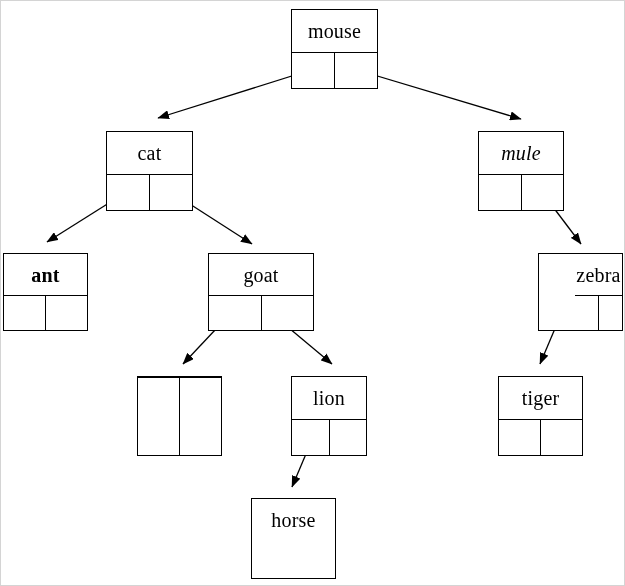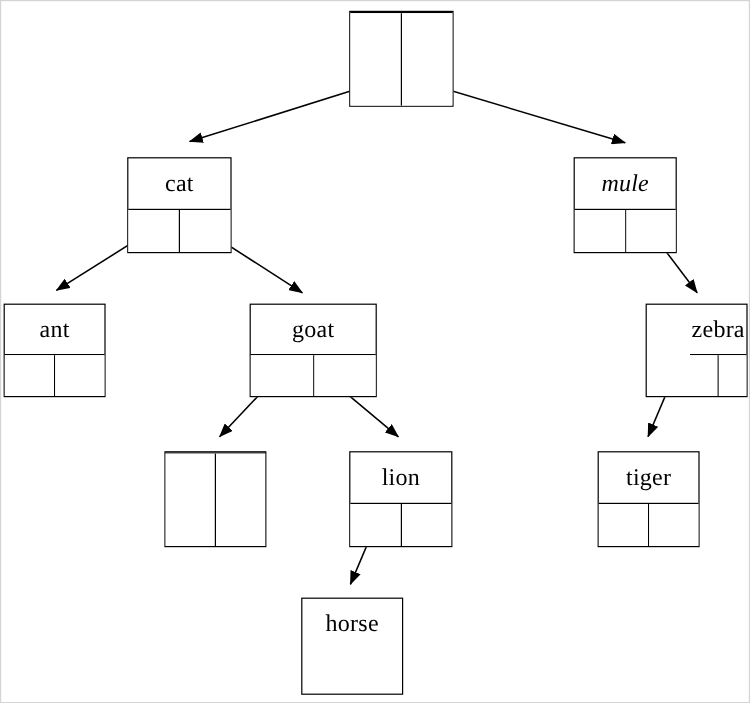--- a/index.html
+++ b/index.html
@@ -77,41 +77,42 @@
         <line x1="540" y1="190" x2="580" y2="243" stroke="#000000" stroke-width="1.3" marker-end="url(#arrowhead)"></line>
         <line x1="231" y1="311" x2="182" y2="363" stroke="#000000" stroke-width="1.3" marker-end="url(#arrowhead)"></line>
         <line x1="270" y1="312" x2="331" y2="363" stroke="#000000" stroke-width="1.3" marker-end="url(#arrowhead)"></line>
         <line x1="561" y1="311" x2="539" y2="363" stroke="#000000" stroke-width="1.3" marker-end="url(#arrowhead)"></line>
         <line x1="313" y1="434" x2="291" y2="486" stroke="#000000" stroke-width="1.3" marker-end="url(#arrowhead)"></line>
       </g>
   </svg>
 
   <div id="nodes-layer">
       <div class="node" style="left: 290px; top: 8px; width: 87px; height: 80px;">
+        <div class="node-label" style="height: 42px;">mouse</div>
         <div class="node-cells">
           <div class="cell left"></div>
           <div class="cell right"></div>
         </div>
       </div>
       <div class="node" style="left: 105px; top: 130px; width: 87px; height: 80px;">
         <div class="node-label" style="height: 42px;">cat</div>
         <div class="node-cells">
           <div class="cell left"></div>
           <div class="cell right"></div>
         </div>
       </div>
       <div class="node" style="left: 477px; top: 130px; width: 86px; height: 80px; font-style: italic;">
         <div class="node-label" style="height: 42px;">mule</div>
         <div class="node-cells">
           <div class="cell left"></div>
           <div class="cell right"></div>
         </div>
       </div>
       <div class="node" style="left: 2px; top: 252px; width: 85px; height: 78px;">
-        <div class="node-label" style="height: 41px;">ant</div>
+        <div class="node-label" style="height: 41px; font-weight: bold;">ant</div>
         <div class="node-cells">
           <div class="cell left"></div>
           <div class="cell right"></div>
         </div>
       </div>
       <div class="node" style="left: 207px; top: 252px; width: 106px; height: 78px;">
         <div class="node-label" style="height: 41px;">goat</div>
         <div class="node-cells">
           <div class="cell left"></div>
           <div class="cell right"></div>
@@ -123,21 +124,21 @@
           <div class="cell left"></div>
           <div class="cell right"></div>
         </div>
       </div>
       <div class="node" style="left: 136px; top: 375px; width: 85px; height: 80px;">
         <div class="node-cells">
           <div class="cell left"></div>
           <div class="cell right"></div>
         </div>
       </div>
-      <div class="node" style="left: 290px; top: 375px; width: 86px; height: 80px;">
+      <div class="node" style="left: 290px; top: 375px; width: 76px; height: 80px;">
         <div class="node-label" style="height: 42px;">lion</div>
         <div class="node-cells">
           <div class="cell left"></div>
           <div class="cell right"></div>
         </div>
       </div>
       <div class="node" style="left: 497px; top: 375px; width: 85px; height: 80px;">
         <div class="node-label" style="height: 42px;">tiger</div>
         <div class="node-cells">
           <div class="cell left"></div>

